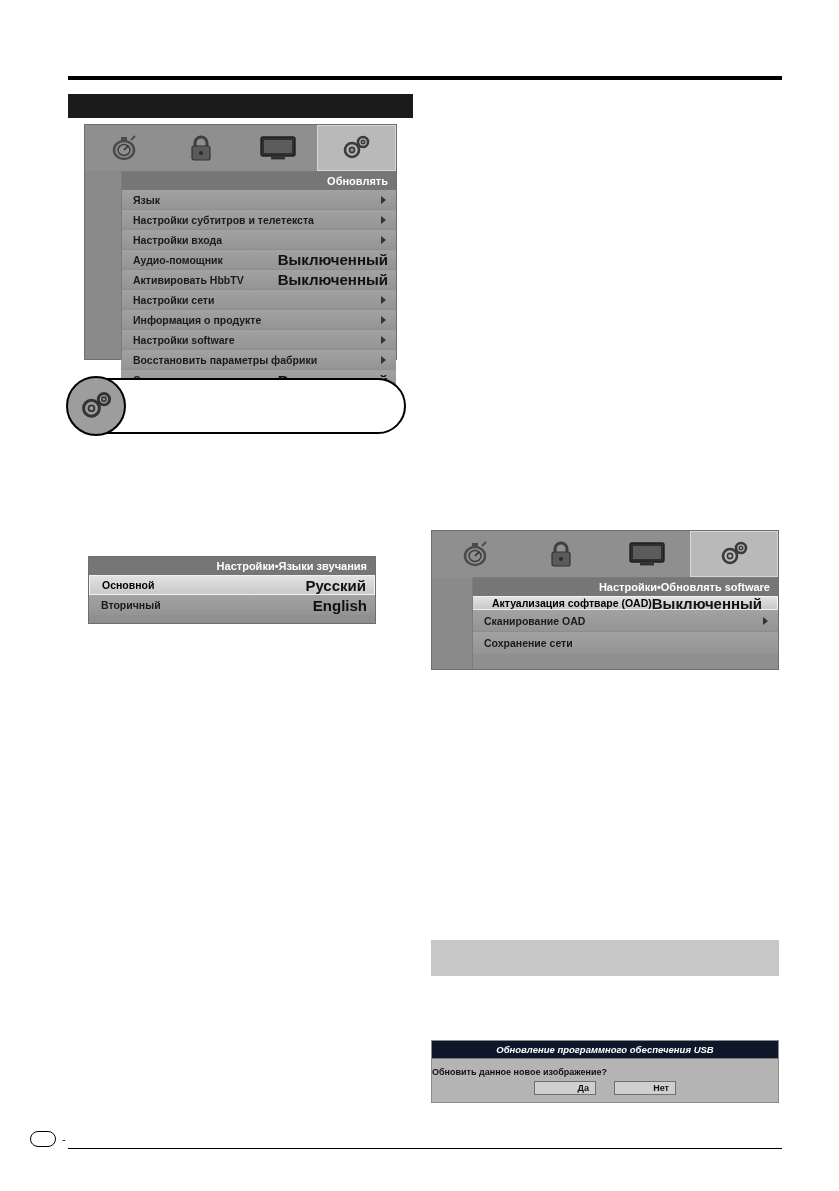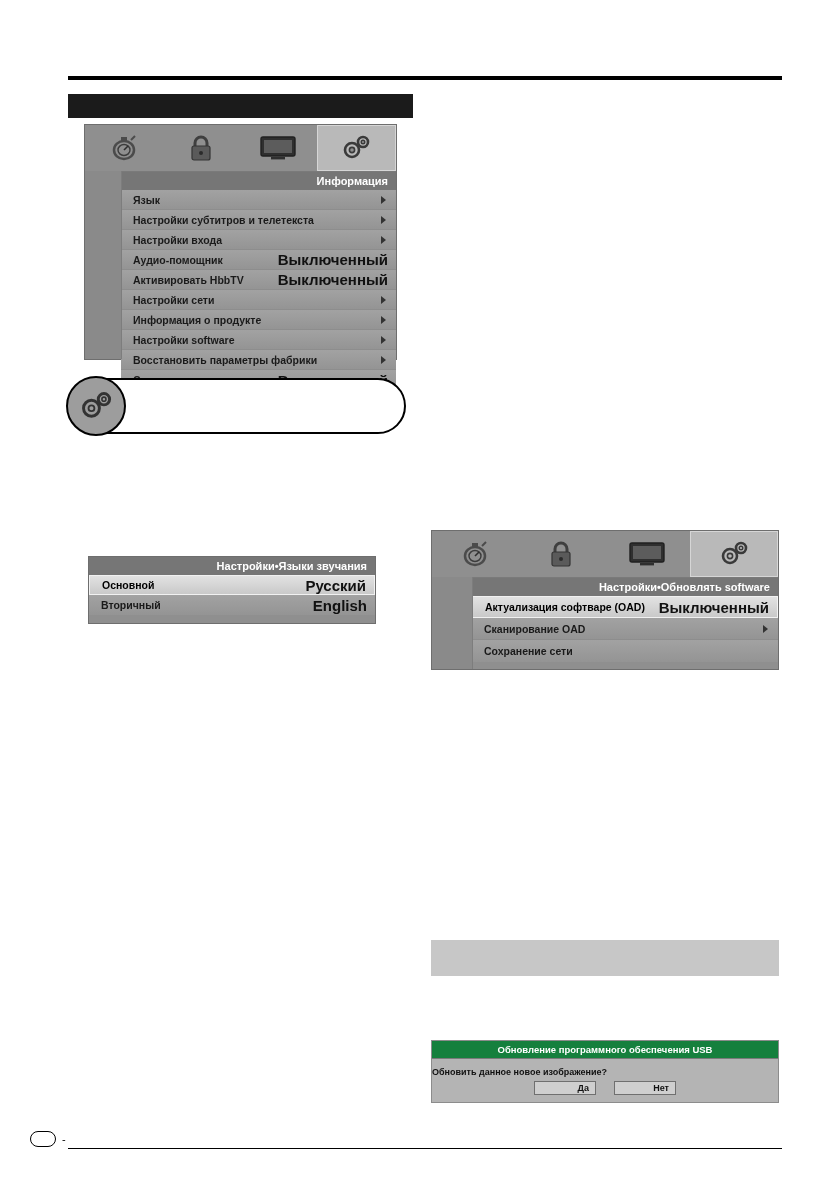--- a/index.html
+++ b/index.html
@@ -153,27 +153,28 @@
   
   .usb-dialog {
     left: 431px;
     top: 1040px;
     width: 348px;
     background: #b4b4b4;
     border: 1px solid #8c8c8c;
     box-sizing: border-box;
   }
   .usb-title {
-    background: #15803d;
+    background: #0f172a;
     color: #fff;
     font-size: 9.5px;
     font-weight: bold;
     text-align: center;
     padding: 3px 0;
     border-bottom: 1px solid #7a7a7a;
+    font-style: italic;
   }
   .usb-q {
     text-align: left;
     font-size: 9px;
     font-weight: bold;
     color: #111;
     padding: 8px 0 4px;
   }
   .usb-buttons {
     display: flex;
@@ -269,21 +270,21 @@
           <circle cx="13" cy="17" r="2.6" fill="#8f8f8f" stroke="#3a3a3a" stroke-width="1.6"></circle>
           <circle cx="24" cy="9" r="1.8" fill="#8f8f8f" stroke="#3a3a3a" stroke-width="1.4"></circle>
         </svg>
       </span>
     </div>
   </div>
 
   <div class="osd-leftcol"></div>
 
   <div style="margin-left:36px;">
-    <div class="osd-header">Информация</div>
+    <div class="osd-header">Обновлять</div>
     <div class="osd-rows">
       <div class="osd-row">
         <span>Язык</span>
         <span class="arrow"></span>
       </div>
       <div class="osd-row">
         <span>Настройки субтитров и телетекста</span>
         <span class="arrow"></span>
       </div>
       <div class="osd-row">
@@ -394,21 +395,21 @@
         </svg>
       </span>
     </div>
   </div>
 
   <div class="osd-leftcol" style="width:40px;"></div>
 
   <div style="margin-left:40px;">
     <div class="osd-header">Настройки•Обновлять software</div>
     <div class="osd-rows">
-      <div class="osd-row highlight" style="height:22px;">
+      <div class="osd-row highlight" style="height:14px;justify-content:center;">
         <span>Актуализация софтваре (OAD)</span>
         <span class="row-val">Выключенный</span>
       </div>
       <div class="osd-row" style="height:22px;">
         <span>Сканирование OAD</span>
         <span class="arrow"></span>
       </div>
       <div class="osd-row" style="height:22px; border-bottom:none;">
         <span>Сохранение сети</span>
         <span class="row-val"></span>

